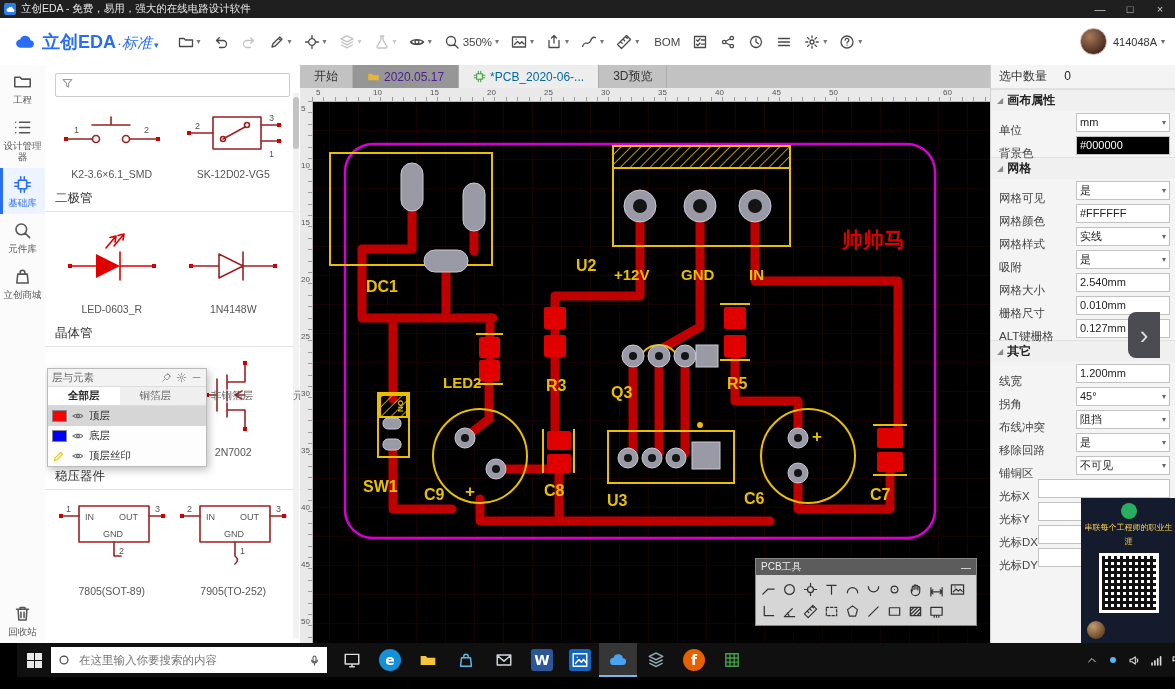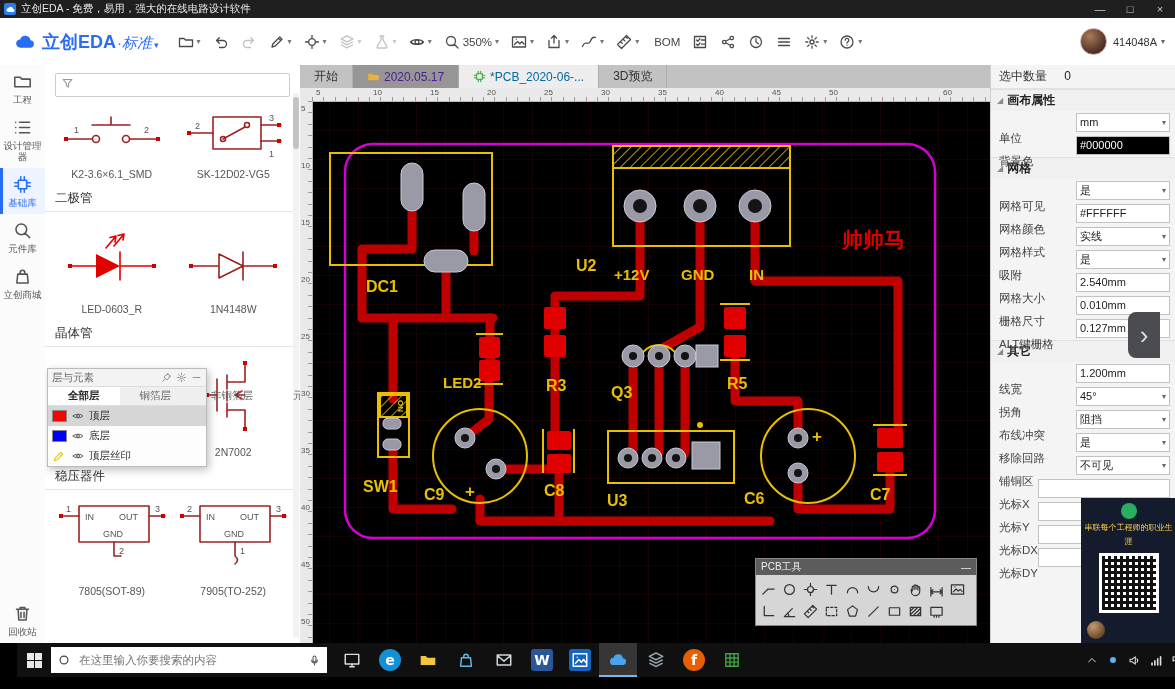--- a/index.html
+++ b/index.html
@@ -93,21 +93,21 @@
   .tp-body{background:#d6d6d6;padding:3px 2px;}
   .tp-row{display:flex;}
   .tp-btn{width:21px;height:22px;display:flex;align-items:center;justify-content:center;color:#333;cursor:pointer;border-radius:2px;}
   
   .rpanel{position:absolute;left:990px;top:65px;width:185px;height:578px;background:#f4f4f4;border-left:1px solid #cfcfcf;font-size:12px;}
   .selrow{height:23px;line-height:23px;padding-left:8px;color:#333;border-bottom:1px solid #e2e2e2;}
   .selrow b{font-weight:normal;margin-left:14px;color:#222;}
   .pgroup{height:21px;line-height:21px;font-weight:bold;color:#222;padding-left:6px;border-top:1px solid #e0e0e0;background:#f0f0f0;cursor:pointer;}
   .pgroup .tri{color:#8a8a8a;font-size:8px;margin-right:4px;vertical-align:1px;}
   .prow{position:relative;height:23px;}
-  .plab{position:absolute;left:8px;top:16px;line-height:23px;color:#444;font-size:11.5px;}
+  .plab{position:absolute;left:8px;top:8px;line-height:23px;color:#444;font-size:11.5px;}
   .pctl{position:absolute;right:6px;top:2px;width:86px;height:17px;background:#fff;border:1px solid #c2c2c2;
         font-size:11px;line-height:17px;color:#222;padding:0 3px;cursor:pointer;overflow:hidden;white-space:nowrap;}
   .pctl .parrow{float:right;color:#666;font-size:8px;}
   .pctl.color-dark{background:#000;color:#fff;}
   .prow.cursor .pctl{width:124px;}
   
   .adbox{position:absolute;right:0;top:433px;width:95px;height:145px;background:#141b2d;z-index:4;overflow:hidden;color:#fff;}
   .adlogo{width:16px;height:16px;border-radius:50%;background:#27ae60;margin:5px auto 2px;}
   .adtext{font-size:8px;color:#ffd24a;text-align:center;line-height:14px;padding:0 3px;}
   .qr{width:54px;height:54px;margin:4px auto 0;border:3px solid #fff;

